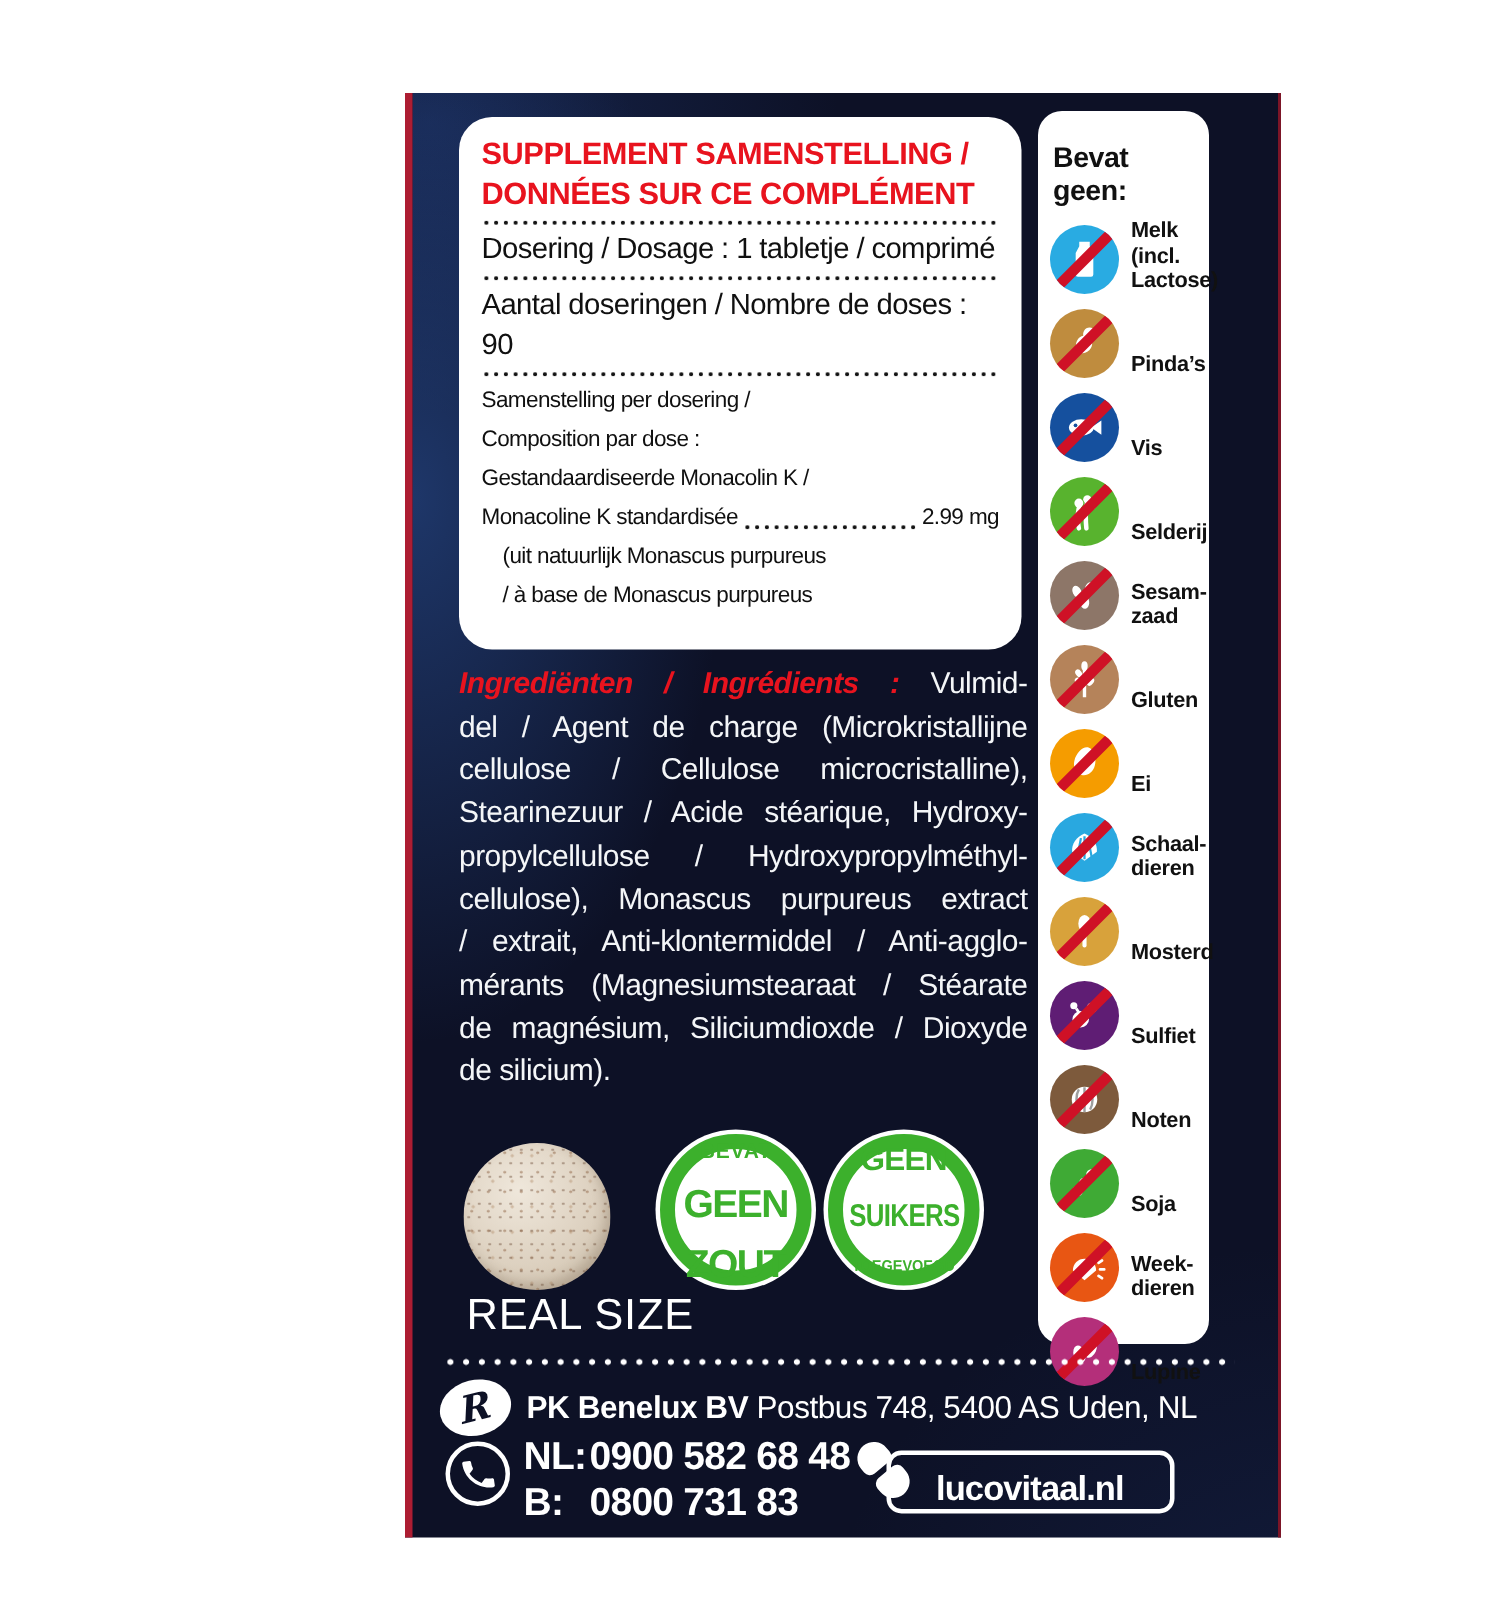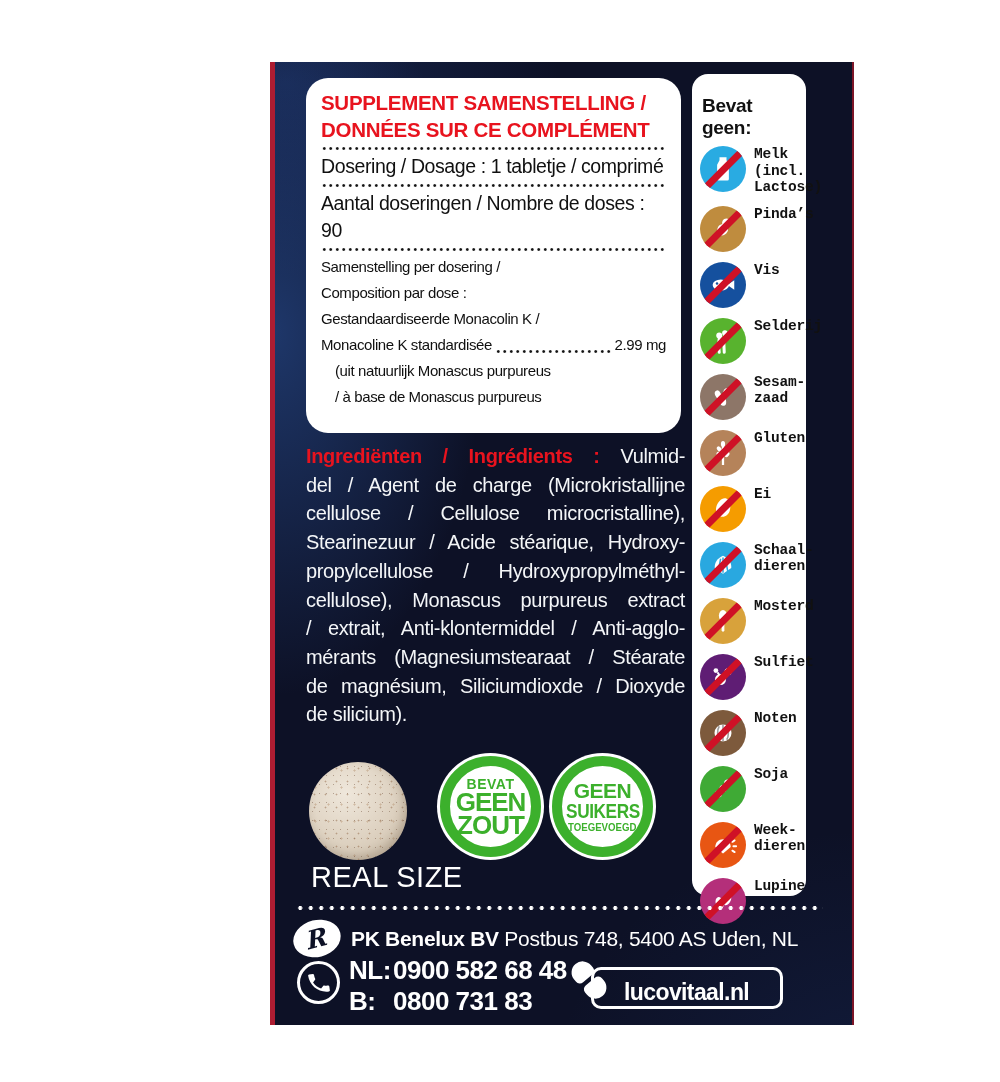--- a/index.html
+++ b/index.html
@@ -34,50 +34,50 @@
   .leader-line { display:flex; align-items:baseline; }
   .leader { flex:1; height:6px; align-self:flex-end; margin:0 3px 4px 3px;
     background-image:radial-gradient(circle, #141414 1.15px, transparent 1.55px);
     background-size:6.5px 5px; background-repeat:repeat-x; background-position:0 bottom; }
 
   
   .ingredients { position:absolute; left:31px; top:380px; width:379px;
     color:#f4f6f8; font-size:20px; line-height:28.7px; letter-spacing:-0.35px; }
   .iline { text-align:justify; text-align-last:justify; white-space:nowrap; }
   .iline.last { text-align-last:left; }
-  .ing-label { color:#e8131e; font-weight:bold; }
+  .ing-label { color:#e8131e; font-weight:bold;font-style:italic; }
 
   
   .tablet { position:absolute; left:34px; top:700px; width:98px; height:98px; border-radius:50%;
     background-image:
       radial-gradient(circle, rgba(150,110,80,.55) 0.8px, transparent 1.1px),
       radial-gradient(circle, rgba(120,90,70,.5) 0.7px, transparent 1.0px),
       radial-gradient(circle, rgba(190,160,130,.6) 0.9px, transparent 1.2px),
       radial-gradient(circle at 38% 32%, #efe7db, #ddd1c0 55%, #c8baa5 100%);
     background-size:11px 13px, 7px 9px, 13px 17px, 100% 100%;
     box-shadow:inset -3px -4px 8px rgba(90,70,50,.25); }
   .real-size { position:absolute; left:36px; top:799px; color:#fff; font-size:29px; letter-spacing:0.5px; }
 
   .badge { position:absolute; width:101px; height:101px; border-radius:50%;
     background:#fff; border:10px solid #3cb02c; box-shadow:0 0 0 3px #fff;
     display:flex; flex-direction:column; align-items:center; justify-content:center;
-    color:#3cb02c; font-weight:bold; text-align:center; }
+    color:#3cb02c; font-weight:bold; text-align:center;gap:17px; }
   .badge1 { left:165px; top:694px; }
   .badge2 { left:277px; top:694px; }
   .b-sm { font-size:14px; line-height:14px; letter-spacing:0.5px; }
   .b-lg { font-size:26px; line-height:23px; letter-spacing:-1px; transform:scaleX(1.0); }
   .b-md { font-size:21px; line-height:20px; letter-spacing:-0.5px; }
   .b-wide { font-size:21px; line-height:20px; letter-spacing:-0.5px; transform:scaleX(0.82); }
   .b-xs { font-size:10.5px; line-height:12px; letter-spacing:0; transform:scaleX(0.92); }
 
   
   .panel { position:absolute; left:417px; top:12px; width:114px; height:822px;
     background:#fff; border-radius:16px; padding:21px 4px 6px 8px; }
   .panel-title { color:#111; font-weight:bold; font-size:19px; letter-spacing:-0.3px; margin:0 0 7px 2px; }
-  .al-row { display:flex; align-items:flex-start; gap:8px; margin-bottom:10px; min-height:46px;font-family:Liberation Mono, monospace; }
+  .al-row { display:flex; align-items:flex-end; gap:8px; margin-bottom:10px; min-height:46px; }
   .al-circ { position:relative; width:46px; height:46px; border-radius:50%; flex:0 0 46px;
     display:flex; align-items:center; justify-content:center; overflow:hidden; }
   .al-circ svg { width:30px; height:30px; }
   .al-slash { position:absolute; left:-25%; top:50%; width:150%; height:6.5px; margin-top:-3.25px;
     background:#cf1126; transform:rotate(-45deg); border-radius:3px; }
   .al-label { color:#111; font-weight:bold; font-size:14.5px; line-height:16.5px;
     letter-spacing:-0.2px; white-space:pre-line; }
 
   
   .dot-sep { position:absolute; left:20px; top:843px; width:528px; height:6px;

